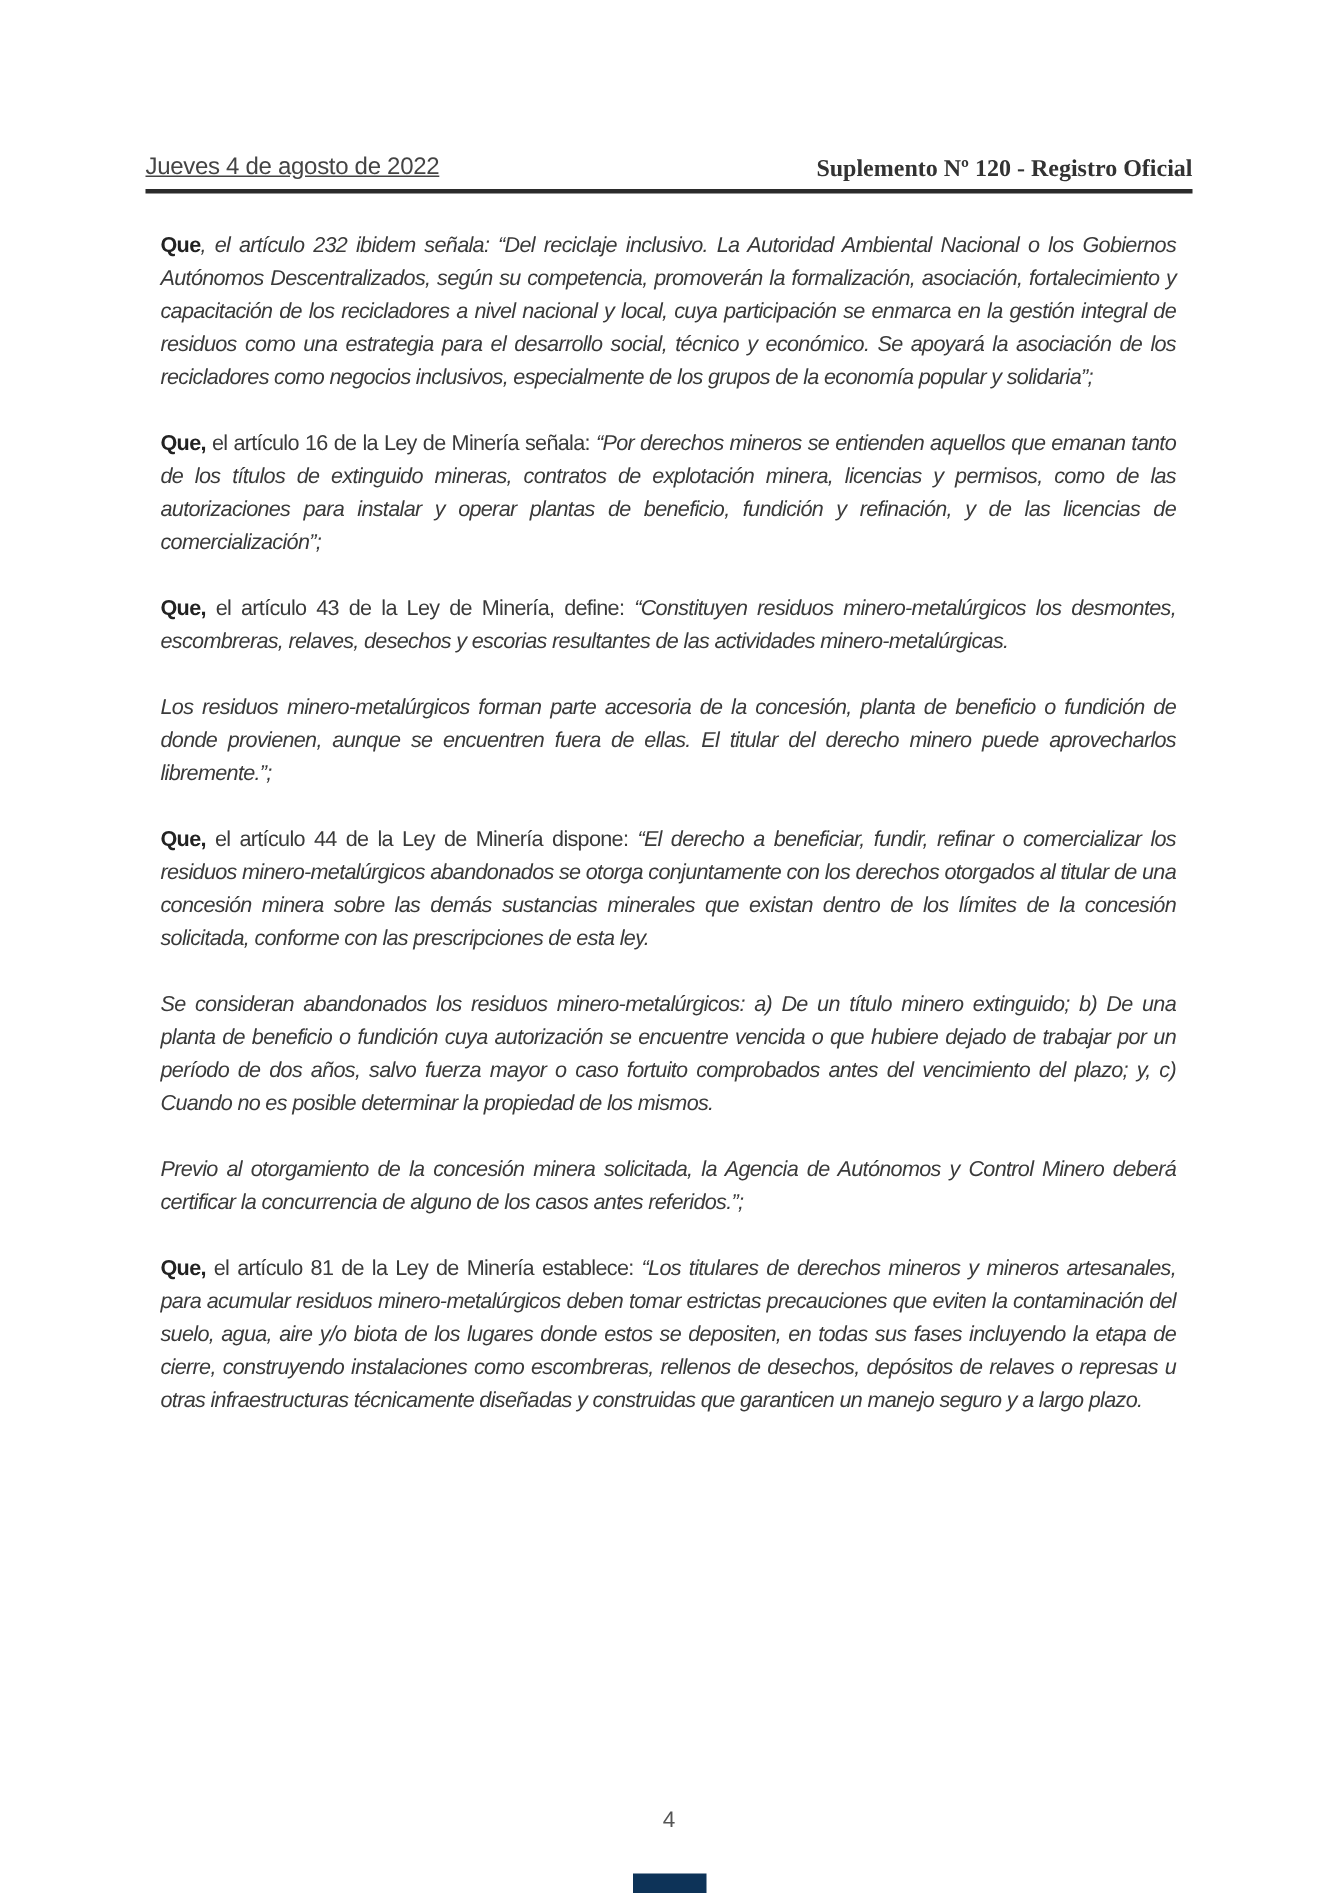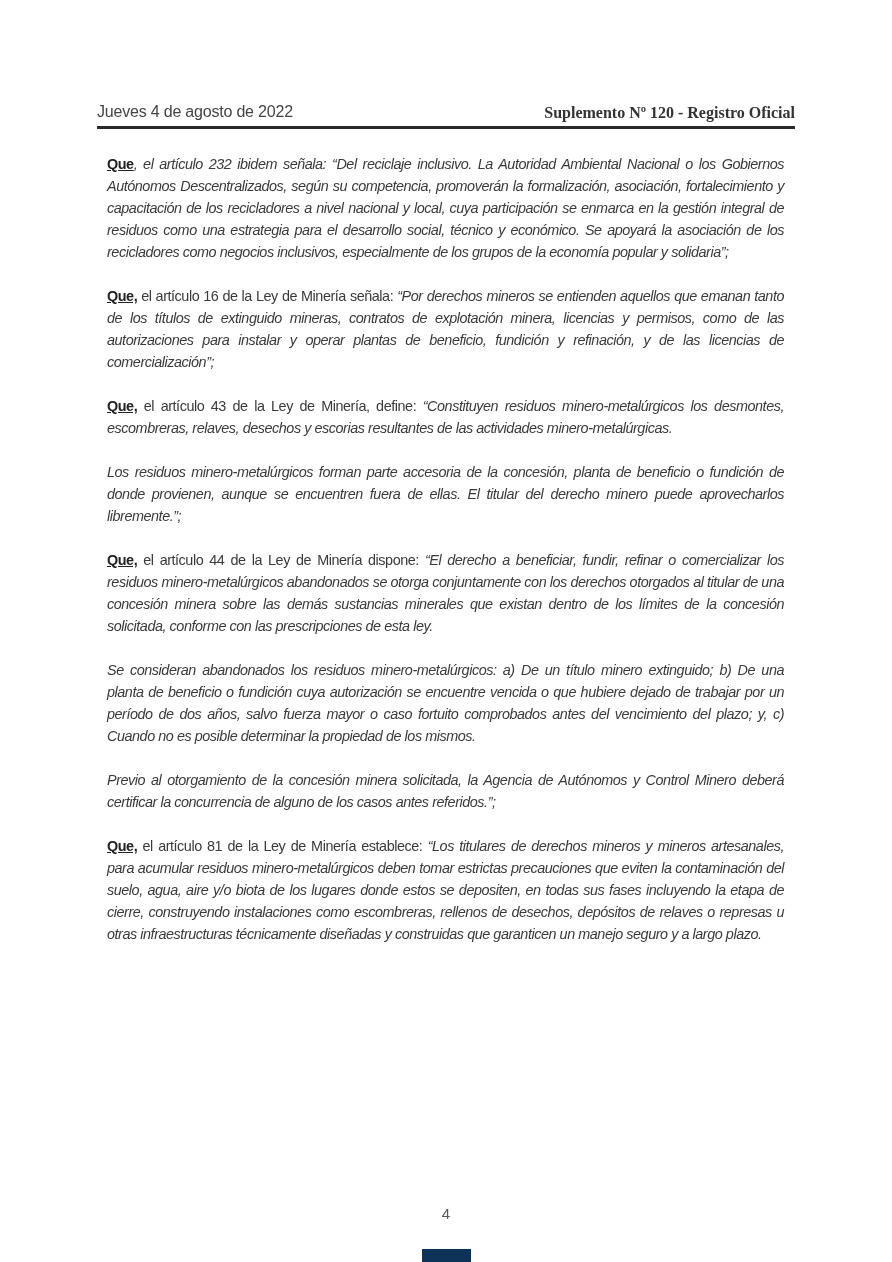--- a/index.html
+++ b/index.html
@@ -5,37 +5,38 @@
   html, body { margin: 0; padding: 0; background: #ffffff; }
   body { width: 892px; height: 1262px; position: relative; overflow: hidden; }
   .page { position: absolute; left: 0; top: 0; width: 892px; height: 1262px; }
   .header {
     position: absolute; left: 97px; top: 103px; width: 698px; height: 22px;
   }
   .header-left {
     position: absolute; left: 0; top: 0;
     font-family: "Liberation Sans", sans-serif; font-size: 16px; color: #444;
     letter-spacing: -0.2px;
+    text-decoration: underline;
   }
   .header-right {
     position: absolute; right: 0; top: 1px;
     font-family: "Liberation Serif", serif; font-size: 16px; font-weight: bold; color: #333;
   }
   .header-rule {
     position: absolute; left: 97px; top: 126px; width: 698px; height: 3px; background: #2b2b2b;
   }
   .body {
     position: absolute; left: 107px; top: 153px; width: 677px;
     font-family: "Liberation Sans", sans-serif; font-size: 14.4px; color: #3a3a3a;
     line-height: 22px; letter-spacing: -0.45px;
   }
   .body p { margin: 0 0 22px 0; text-align: justify; }
   .body .list { margin: 0 0 22px 0; font-style: italic; }
   .body .list div { line-height: 22.2px; }
-  .body b { color: #222; text-decoration: underline; }
+  .body b { color: #222; }
   .it { font-style: italic; }
   .page-number {
     position: absolute; left: 0; width: 892px; top: 1205px; text-align: center;
     font-family: "Liberation Sans", sans-serif; font-size: 15px; color: #555;
   }
   .footer-bar {
     position: absolute; left: 422px; top: 1249px; width: 49px; height: 13px; background: #0d3358;
   }
 </style>
 </head>

